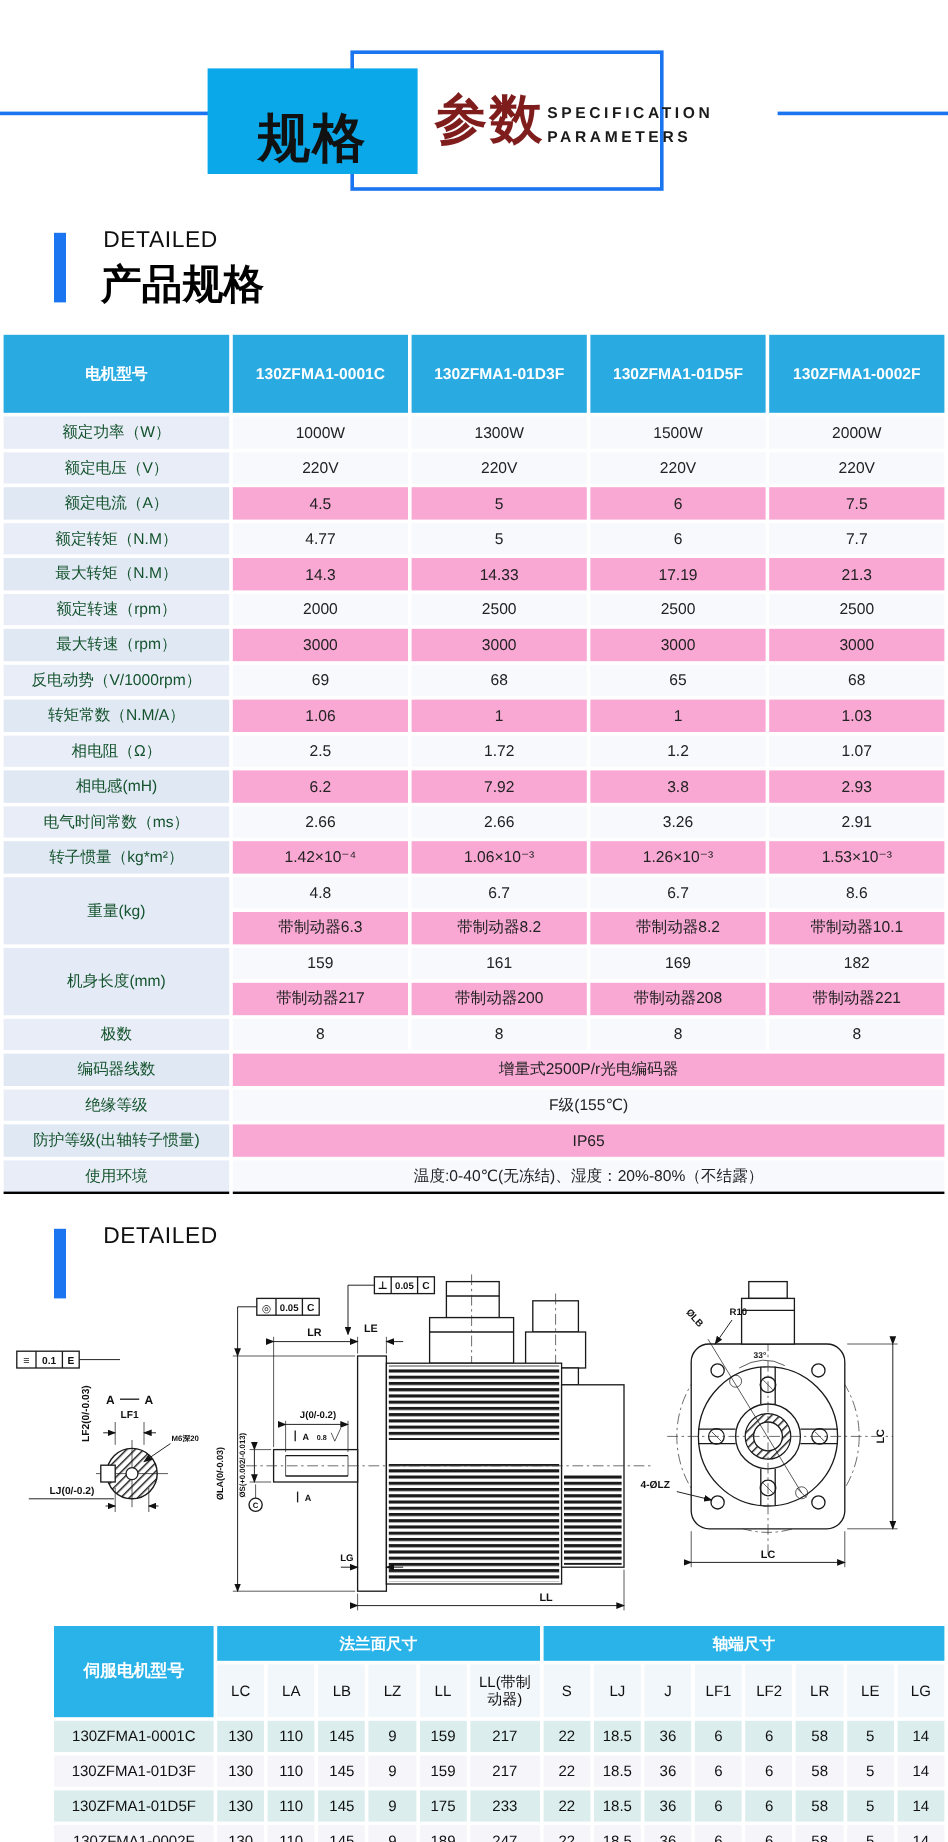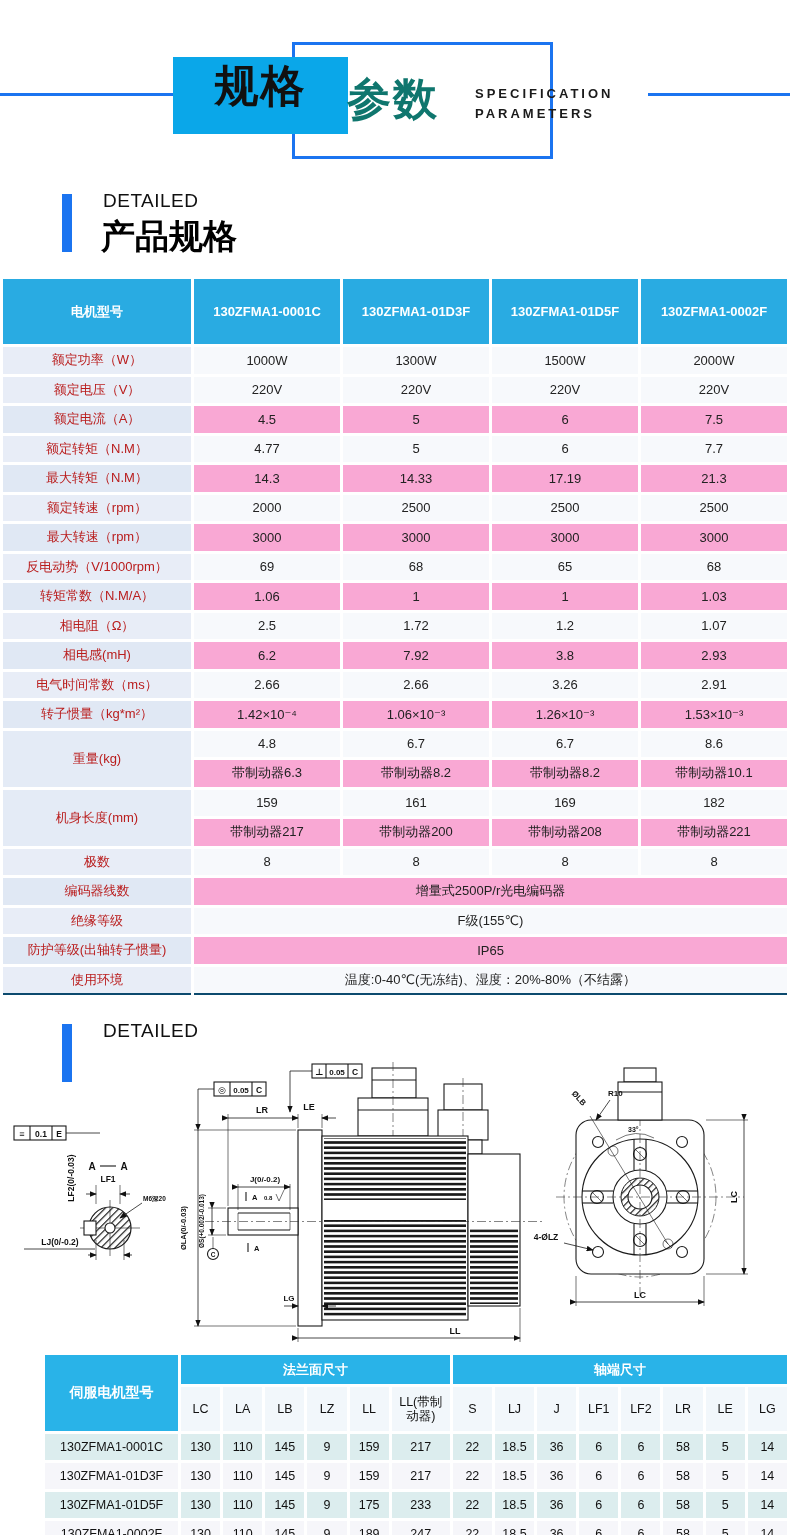--- a/index.html
+++ b/index.html
@@ -6,43 +6,43 @@
   body{width:790px;height:1535px;overflow:hidden;position:relative;
        font-family:"Liberation Sans","DejaVu Sans",sans-serif;color:#222;}
 
   
   .banner{position:relative;height:170px;}
   .hline{position:absolute;top:93px;height:3px;background:#1B74F0;}
   .hline.left{left:0;width:174px;}
   .hline.right{left:648px;width:142px;}
   .outline-box{position:absolute;left:292px;top:42px;width:255px;height:111px;
                border:3px solid #1B74F0;background:#fff;}
-  .cyan-box{position:absolute;left:173px;top:57px;width:175px;height:77px;background:#0AA7E9;
-            display:flex;align-items:flex-start;justify-content:center;}
+  .cyan-box{position:absolute;left:173px;top:57px;width:175px;height:88px;background:#0AA7E9;
+            display:flex;align-items:flex-end;justify-content:center;}
   .cyan-box span{font-size:44px;font-weight:bold;color:#111;letter-spacing:2px;}
-  .banner-word2{position:absolute;left:347px;top:70px;font-size:44px;font-weight:bold;color:#0f766e;letter-spacing:2px;}
-  .banner-sub{position:absolute;left:475px;top:84px;font-size:13px;font-weight:bold;color:#1a1a1a;
+  .banner-word2{position:absolute;left:362px;top:70px;font-size:44px;font-weight:bold;color:#7f1d1d;letter-spacing:2px;}
+  .banner-sub{position:absolute;left:456px;top:84px;font-size:13px;font-weight:bold;color:#1a1a1a;
               letter-spacing:3px;line-height:1.55;}
 
   
-  .sect{position:relative;margin-left:62px;}
+  .sect{position:relative;margin-left:45px;}
   .sect .bar{position:absolute;left:0;top:4px;width:10px;height:58px;background:#1B74F0;}
   .sect .eyebrow{margin-left:41px;font-size:19px;color:#101010;letter-spacing:0.5px;}
   .sect .title{margin-left:39px;font-size:34px;font-weight:bold;color:#000;margin-top:2px;}
 
   
   table.spec{width:790px;border-collapse:separate;border-spacing:3px;margin-top:16px;table-layout:fixed;}
   table.spec col.c0{width:188px;}
   table.spec th{background:#29ABE2;color:#fff;font-size:13px;font-weight:bold;height:33px;padding:16px;}
   table.spec td{font-size:13px;text-align:center;height:26.5px;padding:0 4px;background:#F7F9FC;color:#222;}
-  table.spec td.lbl{background:#E8EDF7;font-size:13px;color:#b91c1c;}
+  table.spec td.lbl{background:#E8EDF7;font-size:13px;color:#14532d;}
   table.spec tr.t td{background:#f9a8d4;}
   table.spec tr.t td.lbl{background:#E0E8F4;}
   table.spec td.mlbl{background:#E4EBF6;}
-  table.spec tr.last td{border-bottom:2px solid #0c4a6e;}
+  table.spec tr.last td{border-bottom:2px solid #000000;}
 
   
   .drawing{margin-top:16px;}
   .drawing svg{display:block;}
   .ln{stroke:#1a1a1a;stroke-width:1.1;fill:none;}
   .lnw{stroke:#1a1a1a;stroke-width:1.1;fill:#fff;}
   .thin{stroke:#1a1a1a;stroke-width:0.6;fill:none;}
   .cl{stroke:#333;stroke-width:0.6;fill:none;stroke-dasharray:9 3 2 3;}
   .dim{stroke:#1a1a1a;stroke-width:0.8;fill:none;}
   text.d{font-family:"Liberation Sans","DejaVu Sans",sans-serif;fill:#111;font-weight:bold;}

